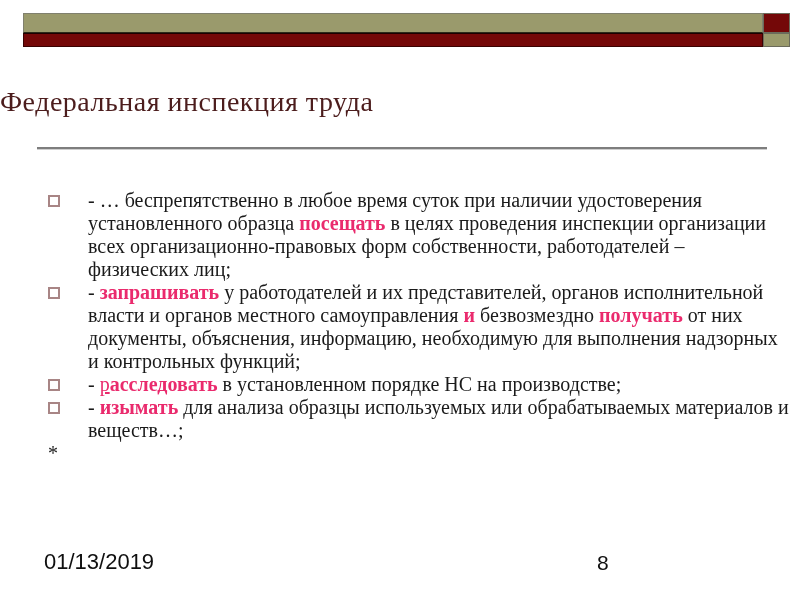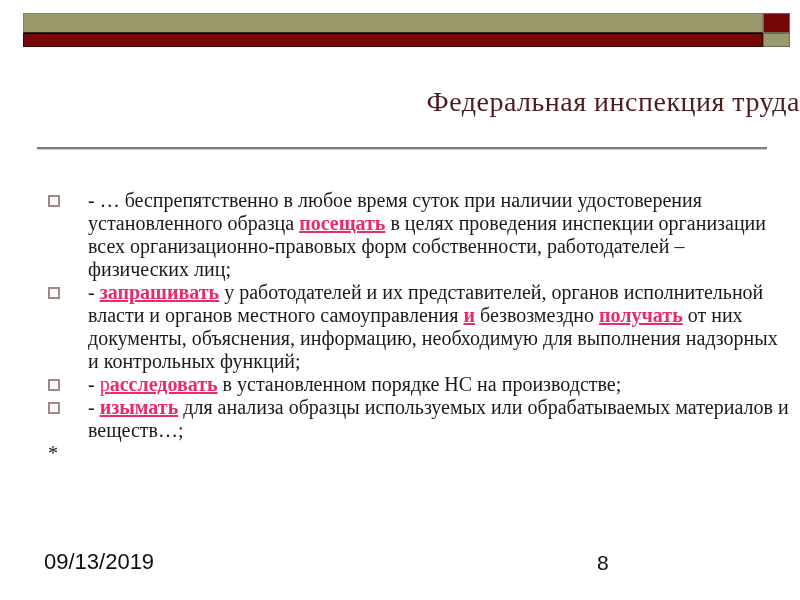--- a/index.html
+++ b/index.html
@@ -54,21 +54,21 @@
     width: 27px; height: 14px;
     background: var(--olive, #9A9A6C);
     border: 1px solid #6b6b5b;
   }
 
   
   .title {
     position: absolute;
     left: 0; top: 86px;
     width: 100%;
-    text-align: right;
+    text-align: left;
     font-size: 28px;
     letter-spacing: 0.5px;
     color: var(--titlemaroon, #4C1D1D);
   }
   .divider {
     position: absolute;
     left: 37px; top: 147px;
     width: 730px;
     height: 2px;
     background: #7e7e7e;
@@ -99,21 +99,20 @@
     top: 6px;
     width: 8px;
     height: 8px;
     border: 2px solid var(--bulletoutline, #A88585);
     background: transparent;
   }
   .run { }
   .em {
     color: var(--pink, #EA2A6D);
     font-weight: bold;
-    text-decoration: underline;
   }
   .em-regular {
     color: var(--pink, #EA2A6D);
     font-weight: normal;
     text-decoration: underline;
   }
   .footnote-marker {
     padding-left: 4px;
     font-size: 20px;
     line-height: 23px;
@@ -155,16 +154,16 @@
   <div class="content">
     <ul class="bullet-list">
         <li class="bullet-item"><span class="bullet-marker"></span><span class="bullet-text"><span class="run">- … беспрепятственно в любое время суток при наличии удостоверения установленного образца </span><span class="run em">посещать</span><span class="run"> в целях проведения инспекции организации всех организационно-правовых форм собственности, работодателей – физических лиц;</span></span></li>
         <li class="bullet-item"><span class="bullet-marker"></span><span class="bullet-text"><span class="run">- </span><span class="run em">запрашивать</span><span class="run"> у работодателей и их представителей, органов исполнительной власти и органов местного самоуправления </span><span class="run em">и</span><span class="run"> безвозмездно </span><span class="run em">получать</span><span class="run"> от них документы, объяснения, информацию, необходимую для выполнения надзорных и контрольных функций;</span></span></li>
         <li class="bullet-item"><span class="bullet-marker"></span><span class="bullet-text"><span class="run">- </span><span class="run em-regular">р</span><span class="run em">асследовать</span><span class="run"> в установленном порядке НС на производстве;</span></span></li>
         <li class="bullet-item"><span class="bullet-marker"></span><span class="bullet-text"><span class="run">- </span><span class="run em">изымать</span><span class="run"> для анализа образцы используемых или обрабатываемых материалов и веществ…;</span></span></li>
       </ul>
     <div class="footnote-marker">*</div>
   </div>
 
-  <div class="footer-date">09/13/2019</div>
+  <div class="footer-date">01/13/2019</div>
   <div class="page-number">8</div>
 
 </div>
 
 </body></html>

